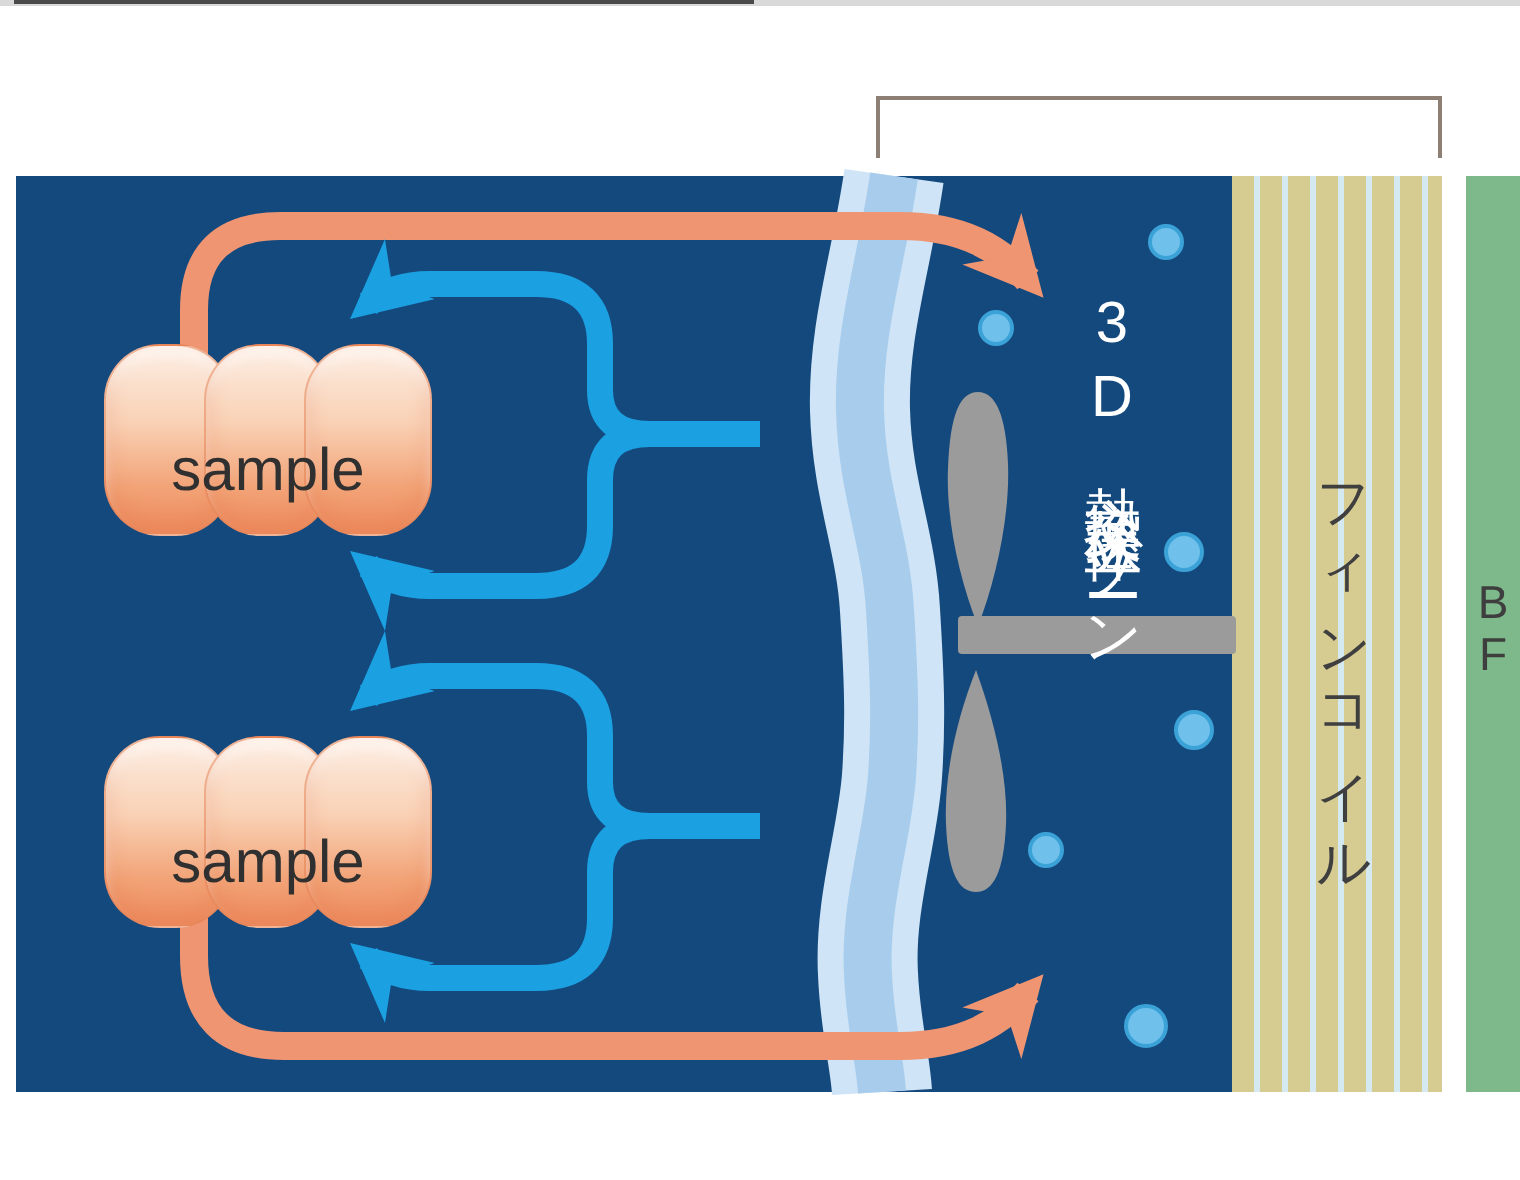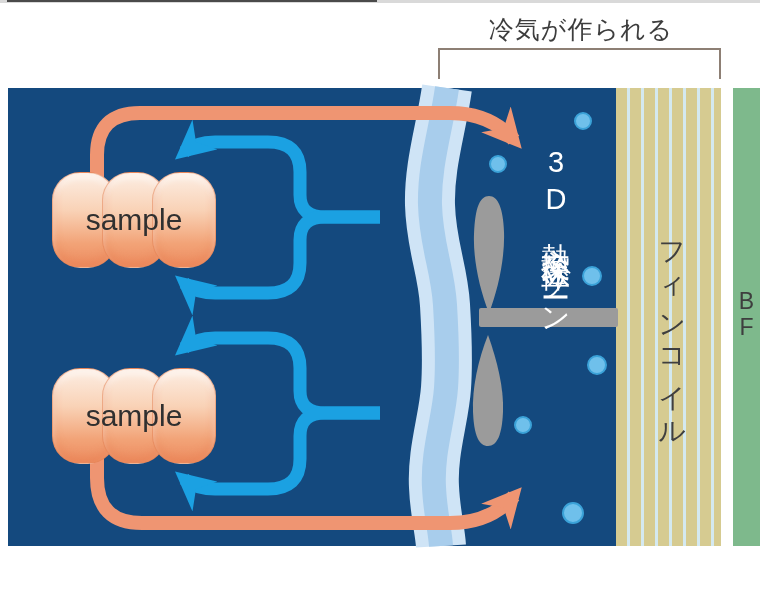--- a/index.html
+++ b/index.html
@@ -29,21 +29,21 @@
   .overlay-svg { position:absolute; left:0; top:0; width:760px; height:590px; pointer-events:none; }
 
   .sample-blob { position:absolute; width:164px; height:96px; }
   .sample-blob.first  { left:52px; top:172px; }
   .sample-blob.second { left:52px; top:368px; }
   .lobe { position:absolute; top:0; width:64px; height:96px; border-radius:28px;
           background:linear-gradient(180deg, #fceadd 6%, #f9d2b6 40%, #f2a377 75%, #ee8f63 97%);
           border:1px solid rgba(225,125,80,.5);
           box-shadow: inset 0 -6px 10px rgba(231,126,80,.45), inset 0 5px 6px rgba(255,255,255,.6); }
   .lobe.l1 { left:0; } .lobe.l2 { left:50px; } .lobe.l3 { left:100px; }
-  .sample-text { position:absolute; left:0; top:0; width:164px; height:96px; display:flex;
+  .sample-text { position:absolute; left:0; top:16px; width:164px; height:96px; display:flex;
                  align-items:center; justify-content:center; font-size:30px; color:#303030; }
 
   .zone-label { position:absolute; left:536px; top:146px; writing-mode:vertical-rl; text-orientation:mixed;
                 font-size:29px; letter-spacing:5px; color:#ffffff; }
   .zone-label .upright { text-orientation:upright; }
 
   .bubble { position:absolute; border-radius:50%; background:#6fc0eb; border:2px solid #3ba2d8; }
 </style>
 </head>
 <body>
@@ -120,16 +120,15 @@
   <div class="bubble" style="left:514px; top:416px; width:18px; height:18px;"></div>
   <div class="bubble" style="left:562px; top:502px; width:22px; height:22px;"></div>
 
   <div class="fin-coil-label">フィンコイル</div>
 
   <div class="bf-label">
     <span>B</span>
     <span>F</span>
   </div>
 
-  <div class="title">冷気が作られる</div>
   <div class="bracket"></div>
 
 </div>
 
 </body></html>

